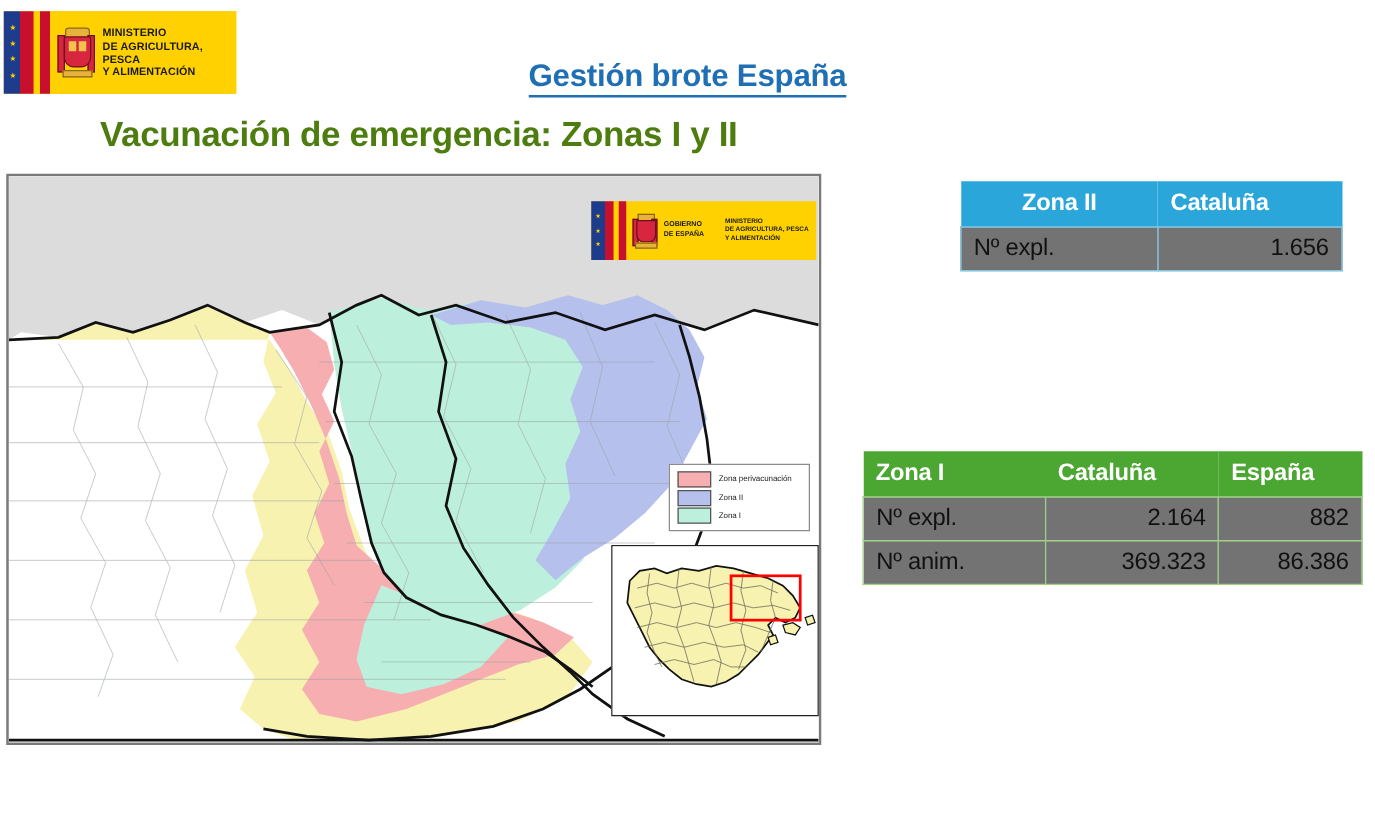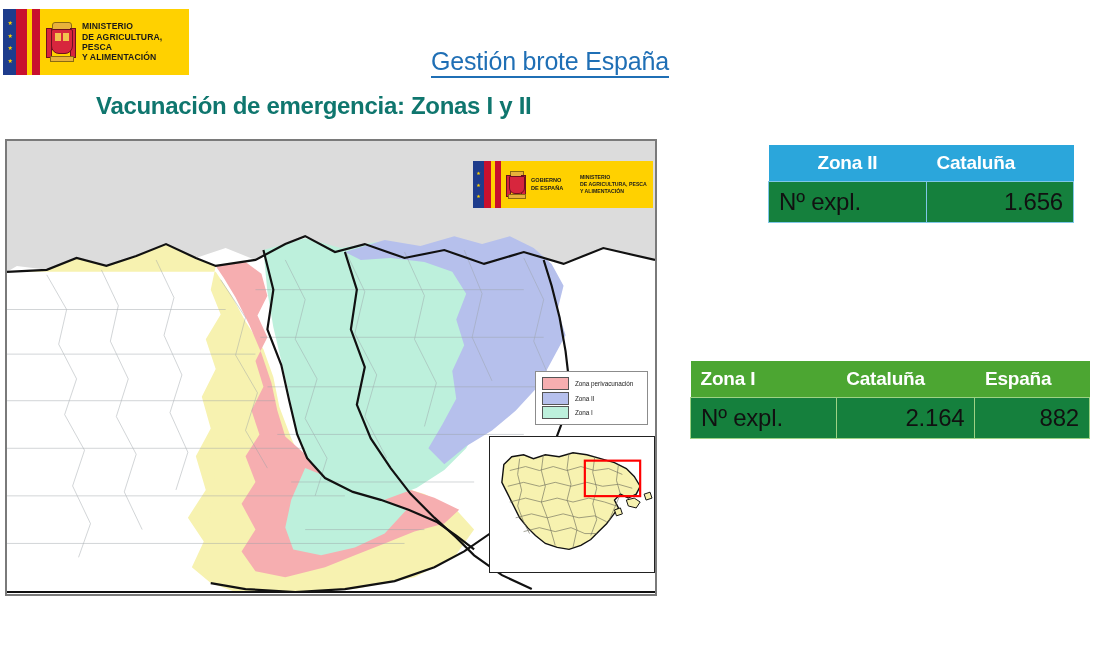--- a/index.html
+++ b/index.html
@@ -34,26 +34,26 @@
   .coat .pillarL,.coat .pillarR{position:absolute;top:6px;width:4px;height:28px;background:#D7263D;
     border:0.6px solid #6d101f;}
   .coat .pillarL{left:0;} .coat .pillarR{right:0;}
   .coat .base{position:absolute;left:4px;bottom:0;width:22px;height:4px;background:#E8B13B;
     border:0.6px solid #8a6a12;}
   .ministry-text{font-size:8.6px;font-weight:bold;color:#1a1a1a;line-height:1.22;letter-spacing:0.1px;}
 
   
   .main-title{
     position:absolute;left:0;top:47px;width:1100px;text-align:center;
-    font-size:25px;font-weight:normal;color:#1F6FB5;letter-spacing:-0.2px;
+    font-size:25px;font-weight:bold;color:#1F6FB5;letter-spacing:-0.2px;
   }
   .main-title span{border-bottom:2.5px solid #1F6FB5;padding-bottom:1px;}
   .sub-title{
-    position:absolute;left:96px;top:92px;
-    font-size:24px;font-weight:bold;color:#0f766e;letter-spacing:-0.3px;
+    position:absolute;left:80px;top:92px;
+    font-size:28px;font-weight:bold;color:#4d7c0f;letter-spacing:-0.3px;
   }
 
   
   .map-frame{
     position:absolute;left:5px;top:139px;width:652px;height:457px;
     border:2px solid #7a7a7a;background:#ffffff;box-sizing:border-box;overflow:hidden;
   }
   .map-svg{position:absolute;left:0;top:0;width:100%;height:100%;display:block;}
 
   
@@ -95,21 +95,21 @@
   }
   .inset-svg{width:100%;height:100%;display:block;}
 
   
   table.ztable{border-collapse:collapse;position:absolute;table-layout:fixed;}
   table.ztable th{
     color:#ffffff;font-size:19px;font-weight:bold;padding:7px 10px;text-align:left;
     letter-spacing:-0.2px;
   }
   table.ztable td{
-    font-size:24px;color:#111;padding:6px 10px;background:#15803d;letter-spacing:-0.2px;
+    font-size:19px;color:#111;padding:6px 10px;background:#737373;letter-spacing:-0.2px;
   }
   table.ztable td.lbl{text-align:left;}
   table.ztable td.val{text-align:right;}
 
   
   #zona2-table{left:768px;top:145px;width:306px;}
   #zona2-table th{background:#2BA6DB;}
   #zona2-table td{border:1px solid #7FC7E8;}
   #zona2-table tr.header-row th:first-child{text-align:center;}
 
@@ -313,14 +313,19 @@
     <tr class="header-row">
       <th style="width:37%">Zona I</th>
       <th style="width:35%">Cataluña</th>
       <th style="width:28%">España</th>
     </tr>
     <tr>
       <td class="lbl">Nº expl.</td>
       <td class="val">2.164</td>
       <td class="val">882</td>
     </tr>
+    <tr>
+      <td class="lbl">Nº anim.</td>
+      <td class="val">369.323</td>
+      <td class="val">86.386</td>
+    </tr>
   </tbody>
 </table>
 
 </body></html>

